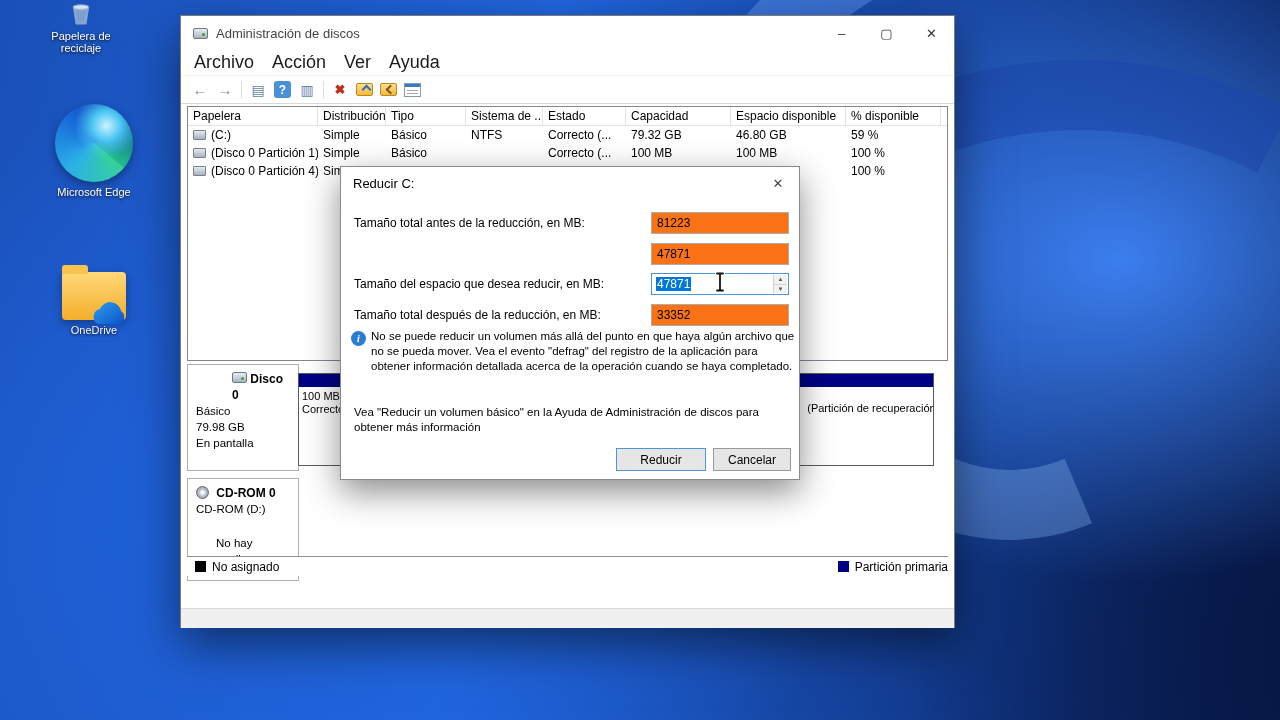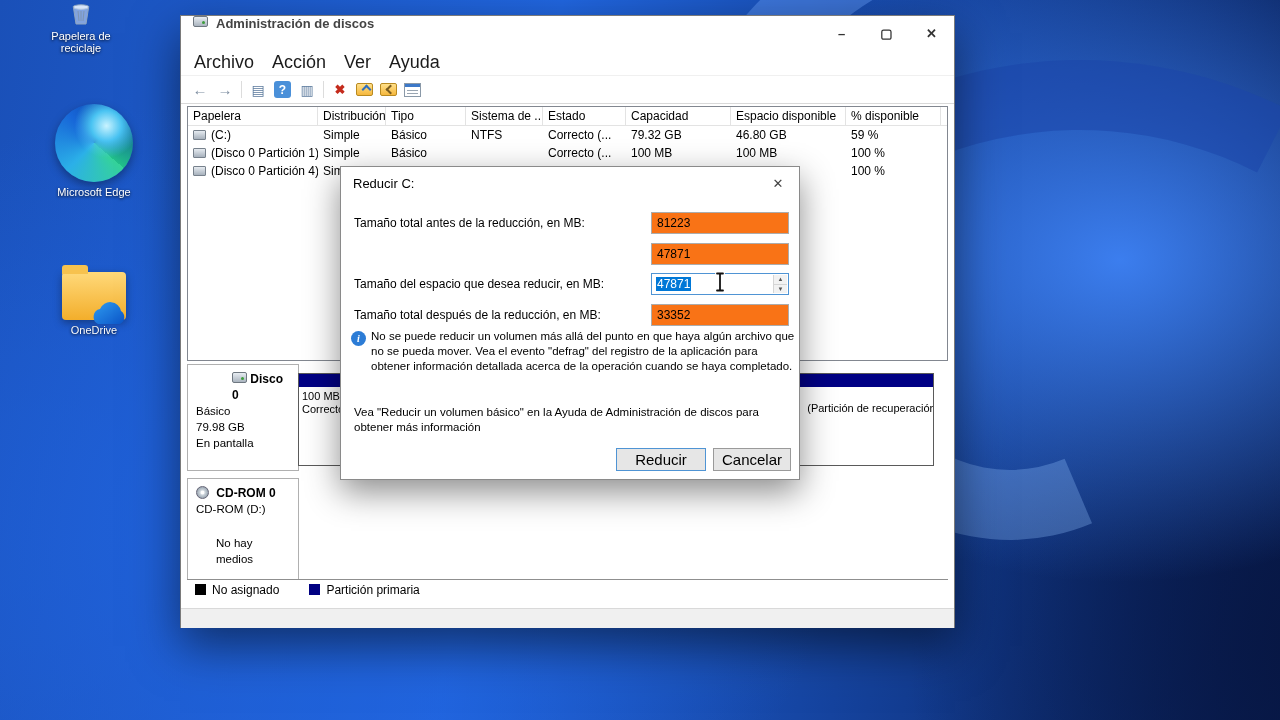--- a/index.html
+++ b/index.html
@@ -32,21 +32,21 @@
     box-shadow:0 4px 10px rgba(0,0,0,.35); }
   .folder { position:relative; width:64px; height:48px; border-radius:4px;
             background:linear-gradient(#ffd97a,#f3ae2b); box-shadow:0 3px 8px rgba(0,0,0,.35); }
   .folder::before { content:""; position:absolute; left:0; top:-7px; width:26px; height:9px;
             border-radius:3px 3px 0 0; background:#f7c24e; }
   .cloud { position:absolute; right:-8px; bottom:-8px; }
 
   
   #dm { position:absolute; left:180px; top:15px; width:775px; height:613px; z-index:2;
         background:#fff; border:1px solid #7a7a7a; box-shadow:0 18px 45px rgba(0,0,0,.5); font-size:12px; color:#000; }
-  .titlebar { height:34px; display:flex; padding-left:12px; background:#fff;font-weight:bold; }
+  .titlebar { height:34px; display:flex; align-items:center; padding-left:12px; background:#fff; }
   .titlebar .title { margin-left:8px; font-size:13px; color:#444; flex:1; }
   .wbtn { width:45px; height:34px; display:flex; align-items:center; justify-content:center;
           font-size:13px; color:#333; }
   .drive-ico { display:inline-block; width:15px; height:11px; border:1px solid #6e7780;
                background:linear-gradient(#e8edf2,#aab4bf); border-radius:2px; position:relative; }
   .drive-ico::after { content:""; position:absolute; right:2px; bottom:2px; width:3px; height:3px;
                border-radius:50%; background:#3c9d3c; }
   .menubar { height:26px; display:flex; align-items:center; padding-left:4px; border-bottom:1px solid #f0f0f0; }
   .menu-item { padding:4px 9px; font-size:18px; color:#1b1b1b; }
   .toolbar { height:28px; display:flex; align-items:center; gap:7px; padding-left:10px; border-bottom:1px solid #d9d9d9; }
@@ -91,22 +91,22 @@
                  font-size:11px; line-height:13px; white-space:nowrap; overflow:hidden; }
   .p1 { width:44px; flex:none; } .p2 { flex:1; } .p3 { width:287px; flex:none; }
   .p3 .rec-text { position:absolute; left:156px; top:28px; width:130px; overflow:hidden;
                   white-space:nowrap; text-indent:-42px; font-size:11px; }
   .cd-left { position:absolute; left:6px; top:462px; width:112px; height:103px; border:1px solid #b0b0b0;
              background:#fff; padding:6px 8px; font-size:11.5px; line-height:16px; }
   .cd-left .dname { font-weight:bold; font-size:12px; }
   .cd-ico { display:inline-block; width:13px; height:13px; border-radius:50%; margin-right:4px; vertical-align:-2px;
             background:radial-gradient(circle, #fff 18%, #cdd5dc 32%, #97a3af 75%, #6e7a86 100%); border:1px solid #667; }
   .media-line { margin-top:18px;padding-left:20px; }
-  .legend { position:absolute; left:6px; top:563px; width:761px; height:20px; border-top:1px solid #8f8f8f;
-            background:#fff; display:flex; align-items:center; padding-left:8px; font-size:12px; }
+  .legend { position:absolute; left:6px; top:540px; width:761px; height:20px; border-top:1px solid #8f8f8f;
+            background:#fff; display:flex; align-items:center; padding-left:8px; font-size:12px;justify-content:space-between; }
   .sq { display:inline-block; width:11px; height:11px; margin-right:6px; vertical-align:-1px; }
   .sq-black { background:#000; } .sq-navy { background:#000082; }
   .legend .item2 { margin-left:30px; }
   .statusbar { position:absolute; left:0; right:0; top:592px; height:20px; background:#f0f0f0; border-top:1px solid #d9d9d9; }
 
   
   #dlg { position:absolute; left:340px; top:166px; width:460px; height:314px; z-index:3;
          background:#fff; border:1px solid #8a8a8a; box-shadow:0 12px 32px rgba(0,0,0,.45); font-size:12px; color:#000; }
   .dlg-title { height:32px; display:flex; align-items:center; padding-left:12px; }
   .dlg-title .t { font-size:13px; flex:1; }
@@ -120,21 +120,21 @@
   .ed-box .sel { background:#0078d7; color:#fff; padding:0 1px; }
   .spinner { position:absolute; right:1px; top:1px; bottom:1px; width:14px; display:flex; flex-direction:column; }
   .spinner span { flex:1; display:flex; align-items:center; justify-content:center; font-size:6px;
                   color:#555; background:#f2f2f2; border-left:1px solid #d5d5d5; }
   .spinner .up { border-bottom:1px solid #d5d5d5; }
   .info-ico { position:absolute; left:10px; top:164px; width:15px; height:15px; border-radius:50%;
               background:#2c7cd6; color:#fff; font-size:10px; font-weight:bold; font-style:italic;
               display:flex; align-items:center; justify-content:center; font-family:"Liberation Serif",serif; }
   .info-text { position:absolute; left:30px; top:162px; width:424px; font-size:11.5px; line-height:14.8px; }
   .help-text { position:absolute; left:13px; top:238px; width:420px; font-size:11.5px; line-height:14.8px; }
-  .btn { position:absolute; height:23px; background:#e6e6e6; border:1px solid #9a9a9a; font-size:15px;
+  .btn { position:absolute; height:23px; background:#e6e6e6; border:1px solid #9a9a9a; font-size:12px;
          display:flex; align-items:center; justify-content:center; }
   #btn-shrink { left:275px; top:281px; width:90px; border-color:#4f94d4; }
   #btn-cancel { left:372px; top:281px; width:78px; }
 
   
   #ibeam { position:absolute; left:713px; top:271px; z-index:4; }
 </style>
 </head>
 <body>
 

